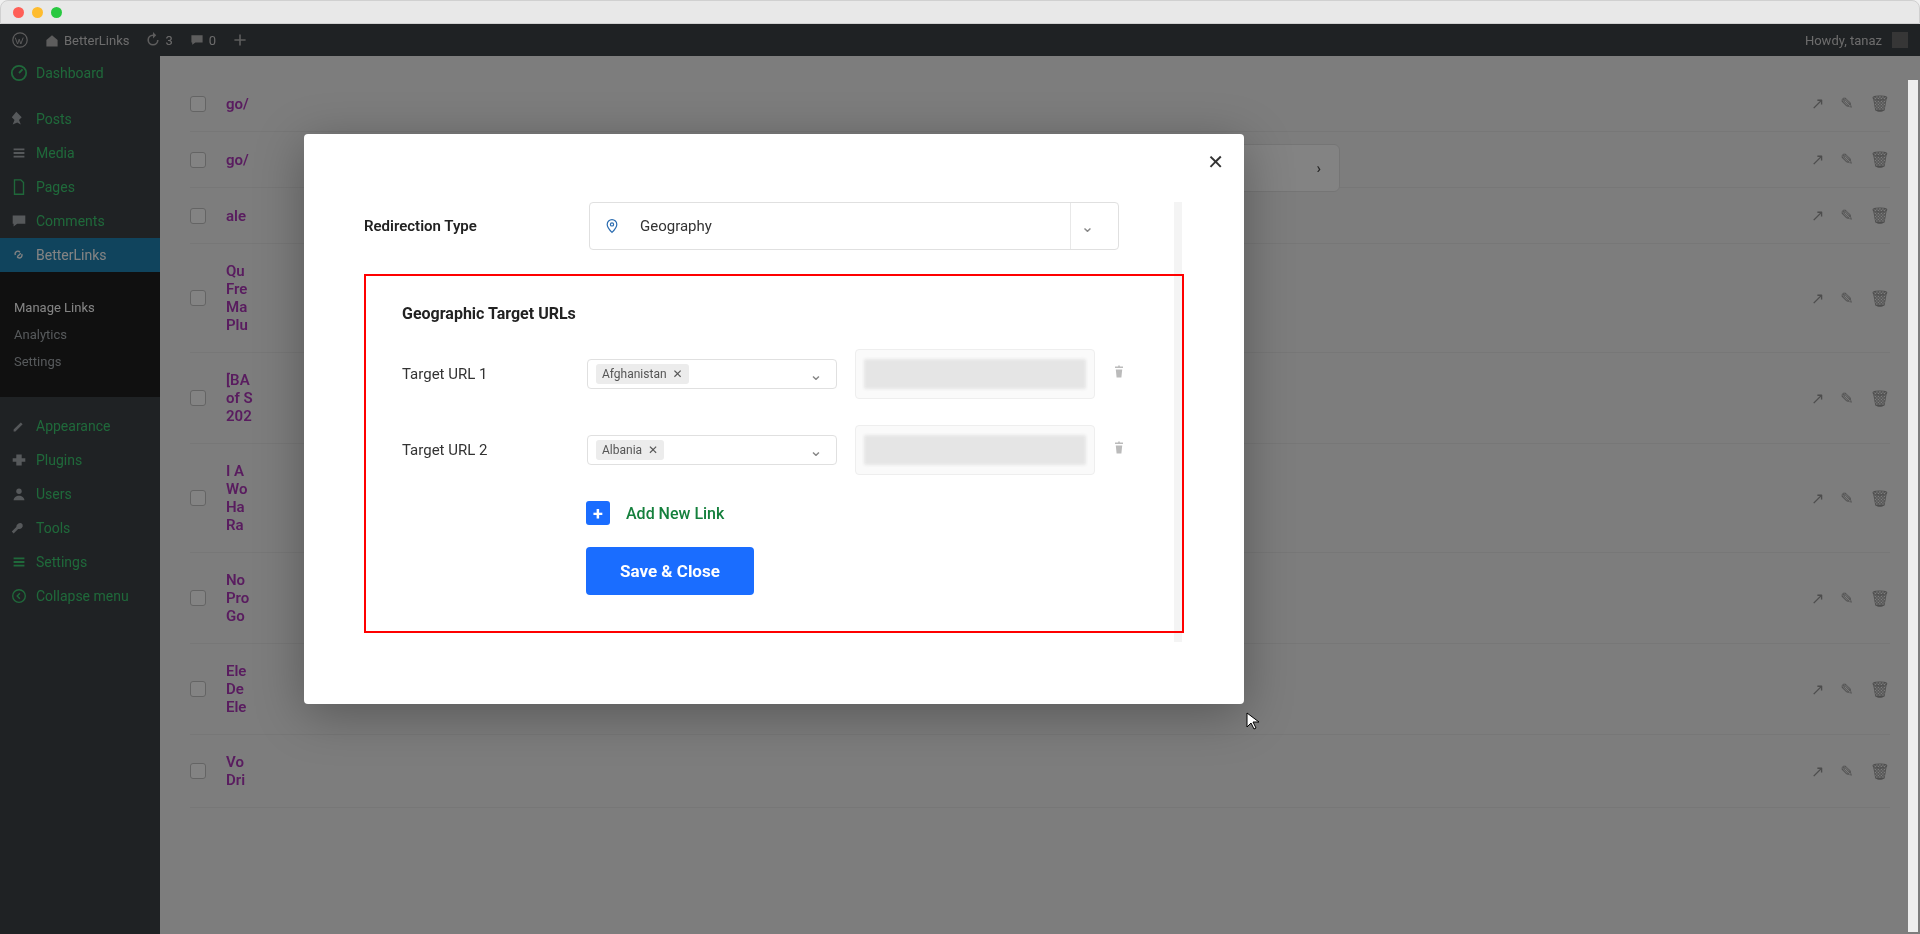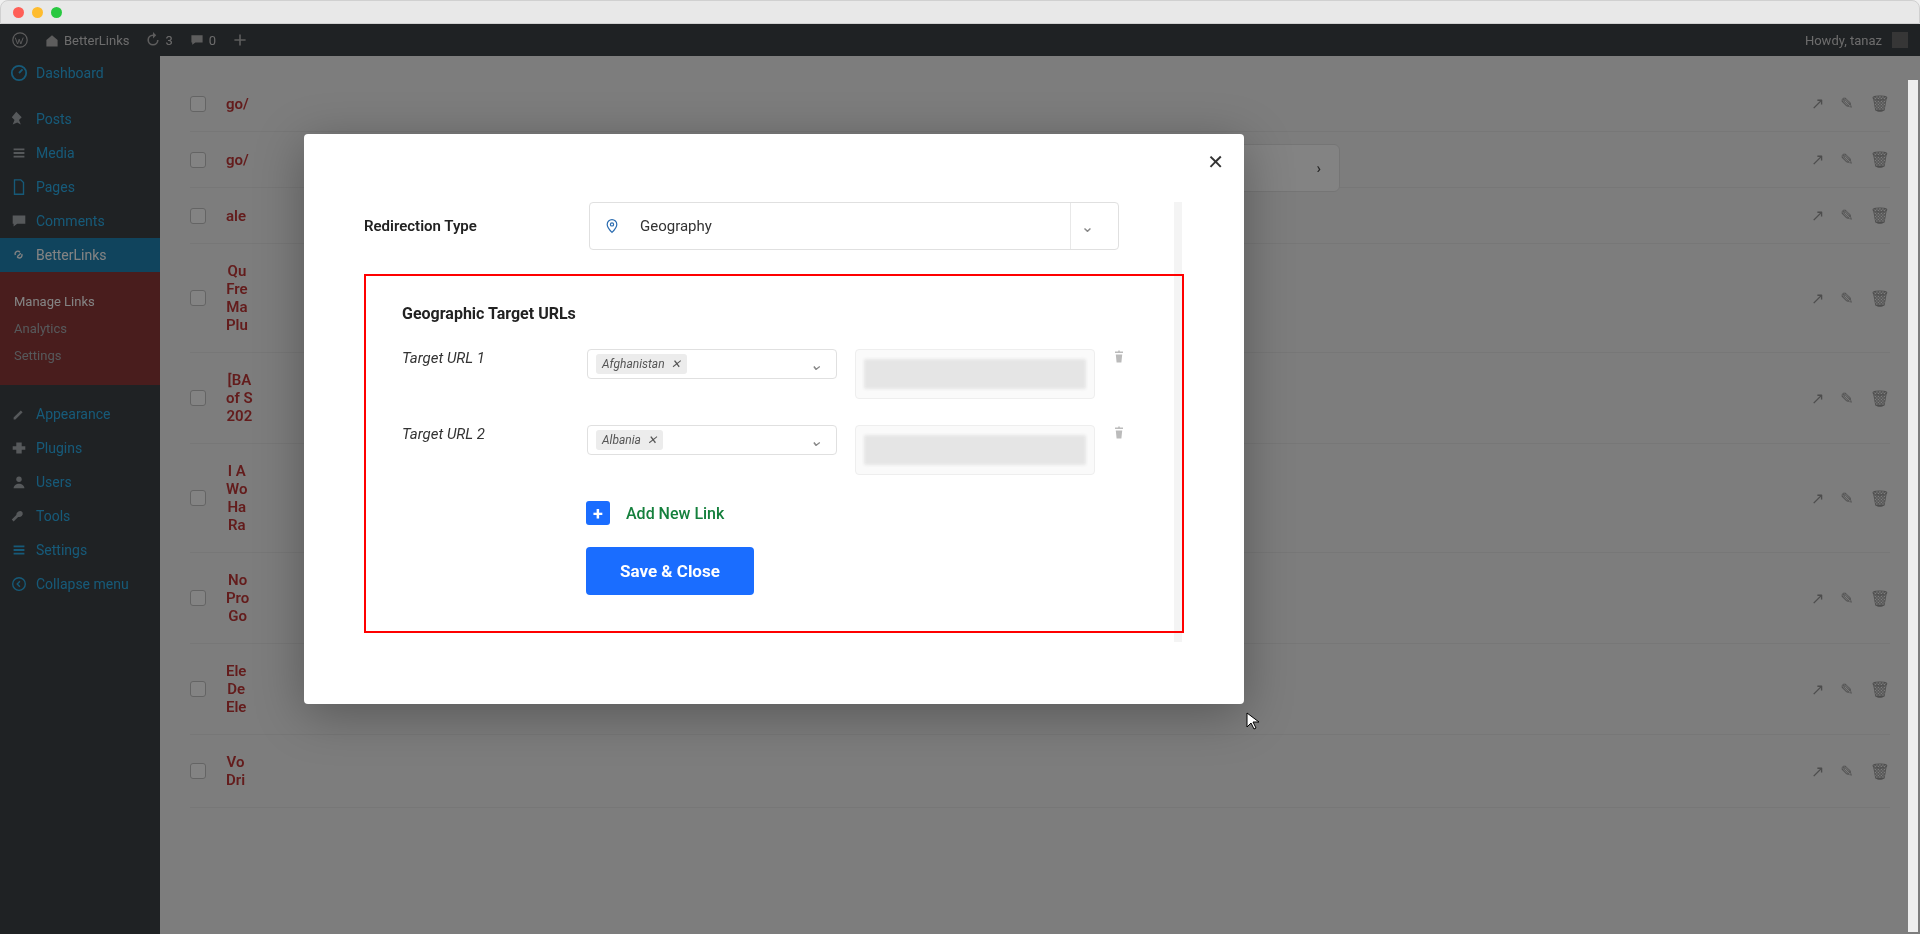--- a/index.html
+++ b/index.html
@@ -13,34 +13,34 @@
   .app{position:relative;height:910px;background:#fff;}
 
   
   .adminbar{height:32px;background:#23282d;color:#ccc;display:flex;align-items:center;font-size:13px;padding:0 12px;justify-content:space-between;}
   .adminbar .left{display:flex;align-items:center;gap:16px;}
   .adminbar .item{display:flex;align-items:center;gap:4px;}
   .adminbar svg{width:16px;height:16px;fill:#aaa;}
 
   
   .sidebar{position:absolute;top:32px;left:0;bottom:0;width:160px;background:#23282d;color:#eee;font-size:14px;}
-  .sidebar .mitem{display:flex;align-items:center;gap:8px;padding:8px 10px;color:#0ea5e9;}
+  .sidebar .mitem{display:flex;align-items:center;gap:8px;padding:8px 10px;color:#22c55e;}
   .sidebar .mitem.active{background:#0073aa;color:#fff;}
   .sidebar .mitem svg{width:18px;height:18px;fill:#9ca2a7;}
   .sidebar .mitem.active svg{fill:#fff;}
-  .sidebar .sub{background:#7f1d1d;padding:16px 0;}
+  .sidebar .sub{background:#000000;padding:22px 0;}
   .sidebar .sub .sitem{padding:6px 10px 6px 14px;font-size:13px;color:#fff;}
   .sidebar .sub .sitem.dim{color:#9ca2a7;}
 
   
   .content{position:absolute;top:32px;left:160px;right:0;bottom:0;background:#f1f1f1;}
   .fake-list{padding:20px 30px;}
   .fake-row{display:flex;align-items:center;gap:20px;padding:18px 0;border-bottom:1px solid #e5e5e5;}
   .chk{width:16px;height:16px;border:1px solid #bbb;border-radius:3px;background:#fff;}
-  .row-title{font-size:15px;color:#b91c1c;font-weight:600;max-width:220px;white-space:nowrap;overflow:hidden;text-align:center;}
+  .row-title{font-size:15px;color:#a21caf;font-weight:600;max-width:220px;white-space:nowrap;overflow:hidden;}
   .row-icons{margin-left:auto;display:flex;gap:16px;color:#888;}
   .topcards{display:flex;gap:20px;position:absolute;top:88px;left:500px;}
   .topcard{background:#fff;border:1px solid #e0e0e0;border-radius:6px;padding:14px 18px;font-size:15px;color:#333;font-weight:600;display:flex;align-items:center;justify-content:space-between;min-width:380px;}
 
   
   .overlay{position:absolute;inset:0;background:rgba(30,30,30,.55);}
 
   
   .modal{position:absolute;left:304px;top:110px;width:940px;height:570px;background:#fff;border-radius:4px;box-shadow:0 10px 50px rgba(0,0,0,.3);}
   .modal-close{position:absolute;top:16px;right:20px;font-size:20px;color:#333;cursor:pointer;}
@@ -51,21 +51,21 @@
   .cb{width:16px;height:16px;border:1.5px solid #2b6cb0;border-radius:3px;display:inline-flex;align-items:center;justify-content:center;}
   .cb svg{width:12px;height:12px;fill:none;stroke:#2b6cb0;stroke-width:3;}
 
   .select{flex:1;max-width:530px;height:48px;border:1px solid #e0e0e0;border-radius:4px;display:flex;align-items:center;padding:0 14px;justify-content:space-between;}
   .select .sel-val{display:flex;align-items:center;gap:20px;color:#333;font-size:15px;}
   .select .chev{width:34px;height:100%;border-left:1px solid #e8e8e8;display:flex;align-items:center;justify-content:center;color:#888;}
 
   .highlight-box{border:2.5px solid #ff0000;padding:28px 36px 36px;margin-top:-6px;}
   .section-title{font-size:16px;font-weight:700;color:#222;margin-bottom:26px;}
 
-  .target-row{display:flex;align-items:flex-start;margin-bottom:26px;font-style:italic;}
+  .target-row{display:flex;align-items:center;margin-bottom:26px;}
   .target-label{width:185px;font-size:15px;color:#333;}
   .tag-select{width:250px;height:30px;border:1px solid #e0e0e0;border-radius:4px;display:flex;align-items:center;padding:0 6px 0 8px;}
   .tag{background:#ececec;border-radius:3px;padding:3px 6px;font-size:12px;color:#555;display:flex;align-items:center;gap:6px;}
   .tag .x{color:#555;}
   .tag-select .chev2{margin-left:auto;width:28px;text-align:center;color:#888;}
   .url-input{width:240px;height:50px;border:1px solid #eee;border-radius:4px;background:#fafafa;margin-left:18px;display:flex;align-items:center;padding:8px;}
   .url-input .blur{flex:1;height:30px;background:#e5e5e5;filter:blur(1.5px);border-radius:2px;}
   .trash{margin-left:16px;color:#bbb;}
 
   .add-link{display:flex;align-items:center;gap:16px;margin:10px 0 22px 184px;}

